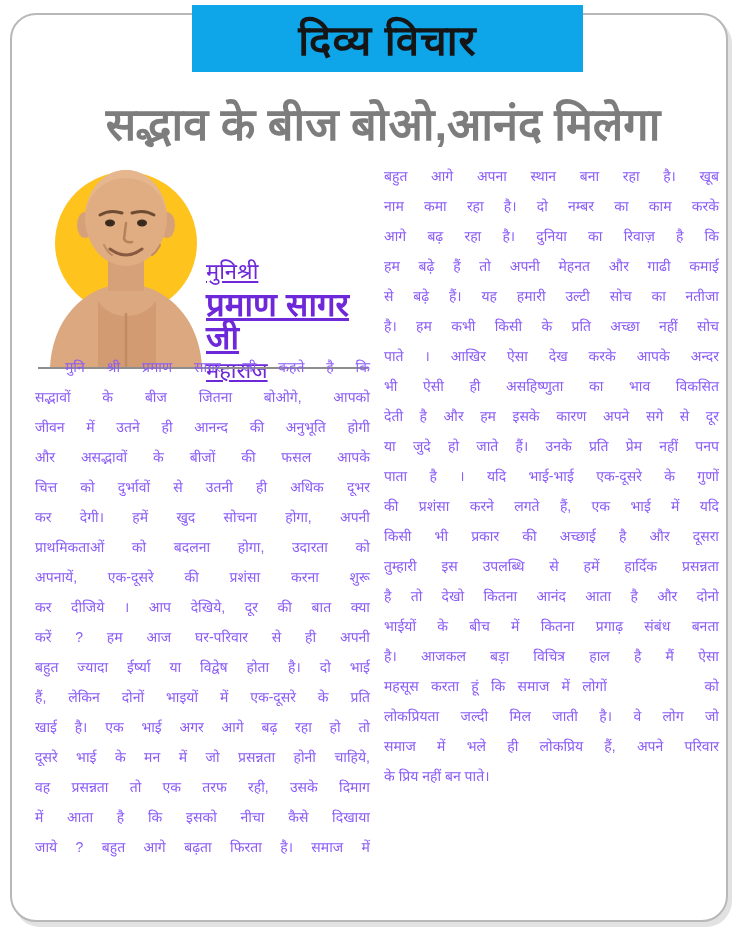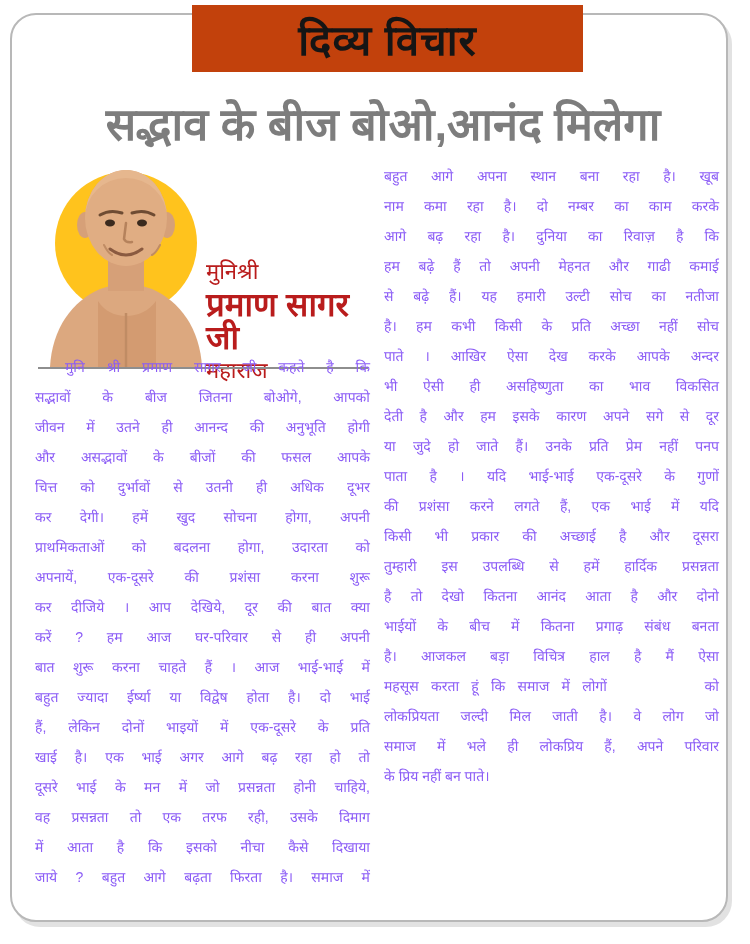--- a/index.html
+++ b/index.html
@@ -9,38 +9,38 @@
     overflow:hidden;color:#1d1d1d;
   }
   .frame{
     position:absolute;left:10px;top:13px;width:714px;height:905px;
     border:2px solid #b8b8b8;border-radius:26px;
     box-shadow:4px 5px 0 rgba(150,150,150,0.28);
     background:#fff;
   }
   .masthead{
     position:absolute;left:192px;top:5px;width:391px;height:67px;
-    background:#c2410c;display:flex;align-items:center;justify-content:center;
+    background:#0ea5e9;display:flex;align-items:center;justify-content:center;
     z-index:5;
   }
   .masthead span{
     font-size:42px;font-weight:bold;color:#151515;letter-spacing:1px;
   }
   .headline{
     position:absolute;left:0;top:84px;width:750px;margin:8px;
     text-align:center;font-size:45px;font-weight:bold;color:#7d7d7d;
     z-index:4;letter-spacing:0px;
   }
   .photo-block{
     position:absolute;left:38px;top:163px;width:330px;height:204px;z-index:3;
   }
   .photo-block svg{position:absolute;left:0;top:0;}
   .caption{
     position:absolute;left:168px;top:92px;width:162px;
-    font-size:22px;line-height:33px;color:#b91c1c;
+    font-size:22px;line-height:33px;color:#6d28d9;text-decoration:underline;
   }
   .caption .cap-bold{font-weight:bold;font-size:33px;}
   .rule{
     position:absolute;left:38px;top:367px;width:330px;height:0;
     border-top:2px solid #8e8e8e;z-index:3;
   }
   .col{
     position:absolute;width:335px;font-size:14px;color:#8b5cf6;z-index:3;
   }
   .col-left{left:35px;top:352px;}
@@ -111,21 +111,20 @@
     <div class="line indent">मुनि श्री प्रमाण सागर जी कहते है कि</div>
     <div class="line">सद्भावों के बीज जितना बोओगे, आपको</div>
     <div class="line">जीवन में उतने ही आनन्द की अनुभूति होगी</div>
     <div class="line">और असद्भावों के बीजों की फसल आपके</div>
     <div class="line">चित्त को दुर्भावों से उतनी ही अधिक दूभर</div>
     <div class="line">कर देगी। हमें खुद सोचना होगा, अपनी</div>
     <div class="line">प्राथमिकताओं को बदलना होगा, उदारता को</div>
     <div class="line">अपनायें, एक-दूसरे की प्रशंसा करना शुरू</div>
     <div class="line">कर दीजिये । आप देखिये, दूर की बात क्या</div>
     <div class="line">करें ? हम आज घर-परिवार से ही अपनी</div>
-    <div class="line">बात शुरू करना चाहते हैं । आज भाई-भाई में</div>
     <div class="line">बहुत ज्यादा ईर्ष्या या विद्वेष होता है। दो भाई</div>
     <div class="line">हैं, लेकिन दोनों भाइयों में एक-दूसरे के प्रति</div>
     <div class="line">खाई है। एक भाई अगर आगे बढ़ रहा हो तो</div>
     <div class="line">दूसरे भाई के मन में जो प्रसन्नता होनी चाहिये,</div>
     <div class="line">वह प्रसन्नता तो एक तरफ रही, उसके दिमाग</div>
     <div class="line">में आता है कि इसको नीचा कैसे दिखाया</div>
     <div class="line">जाये ? बहुत आगे बढ़ता फिरता है। समाज में</div>
   </div>
 <div class="col col-right" id="col-right">
     <div class="line">बहुत आगे अपना स्थान बना रहा है। खूब</div>

